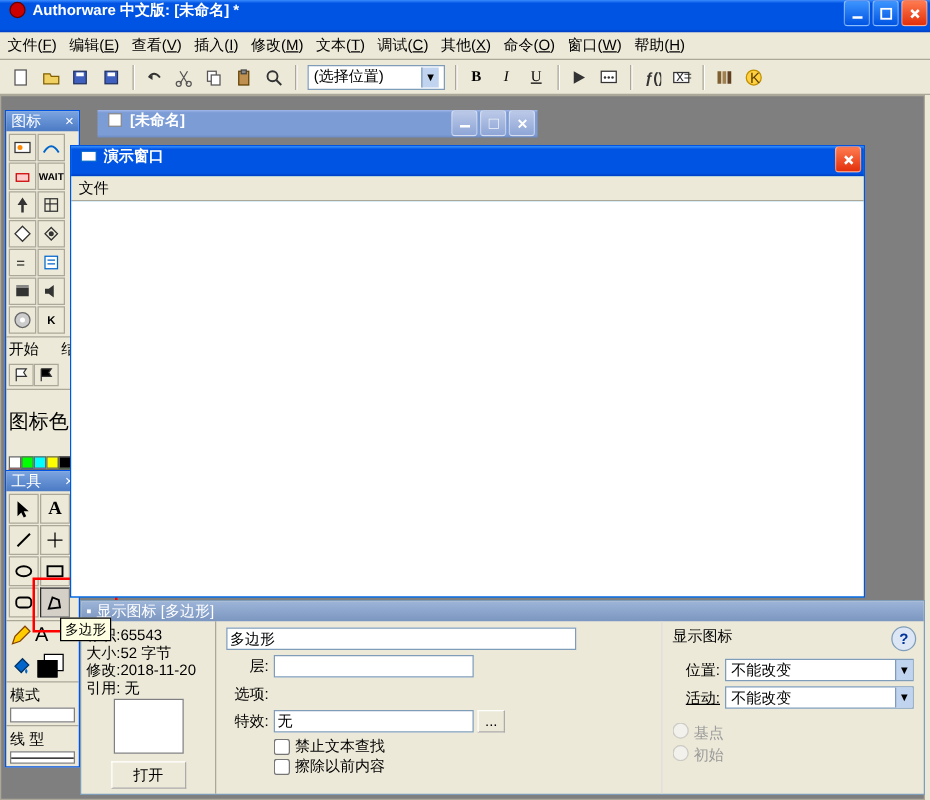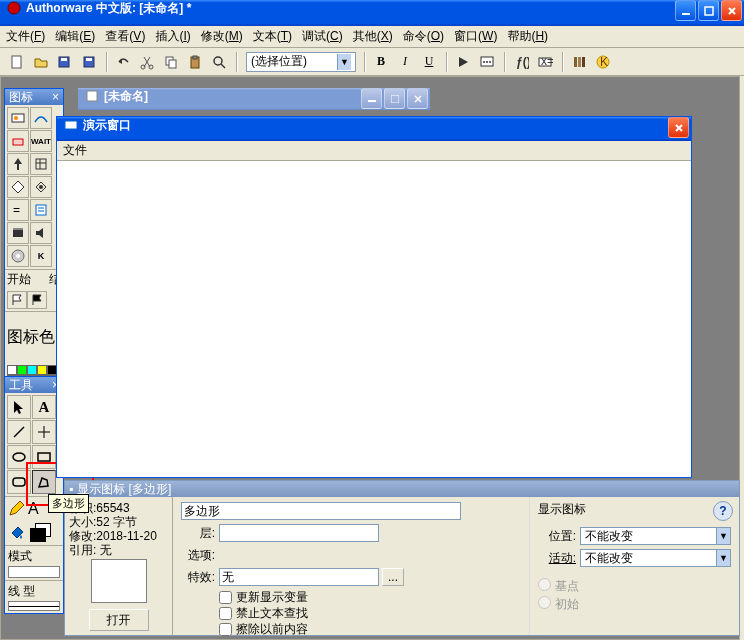--- a/index.html
+++ b/index.html
@@ -495,24 +495,20 @@
           <label>选项:</label>
           <div style="flex:1;"></div>
         </div>
       <div class="field-row">
           <label>特效:</label>
         <div class="text-input" style="width:160px;flex:none;display:flex;align-items:center;">无</div>
         <button style="width:22px;height:18px;margin-left:3px;border:1px outset #fff;background:#ece9d8;">...</button>
       </div>
       <div class="checkbox-row">
           <input type="checkbox" style="">
-          <span>更新显示变量</span>
-        </div>
-      <div class="checkbox-row">
-          <input type="checkbox" style="">
           <span>禁止文本查找</span>
         </div>
       <div class="checkbox-row">
           <input type="checkbox" style="">
           <span>擦除以前内容</span>
         </div>
 
     </div>
     <div class="props-right">
       <div style="font-size:12px;margin-bottom:8px;">显示图标</div>

